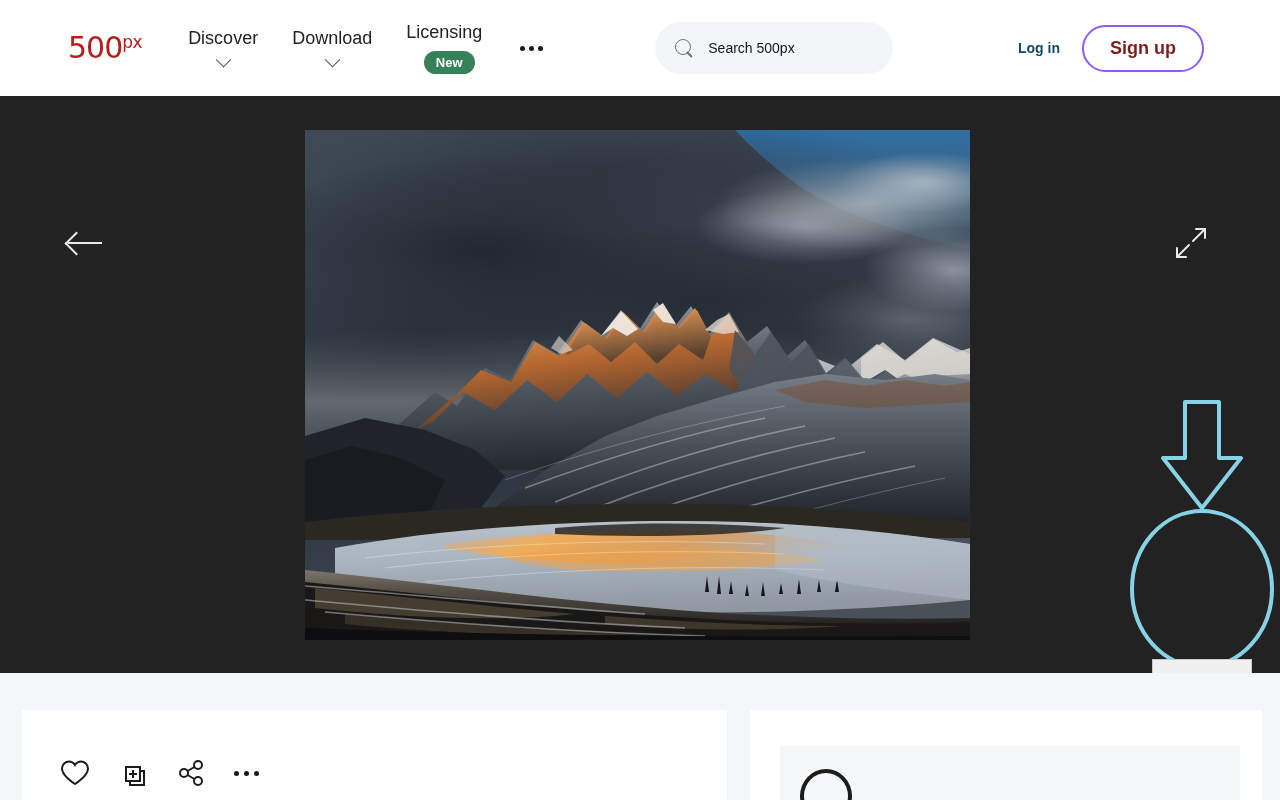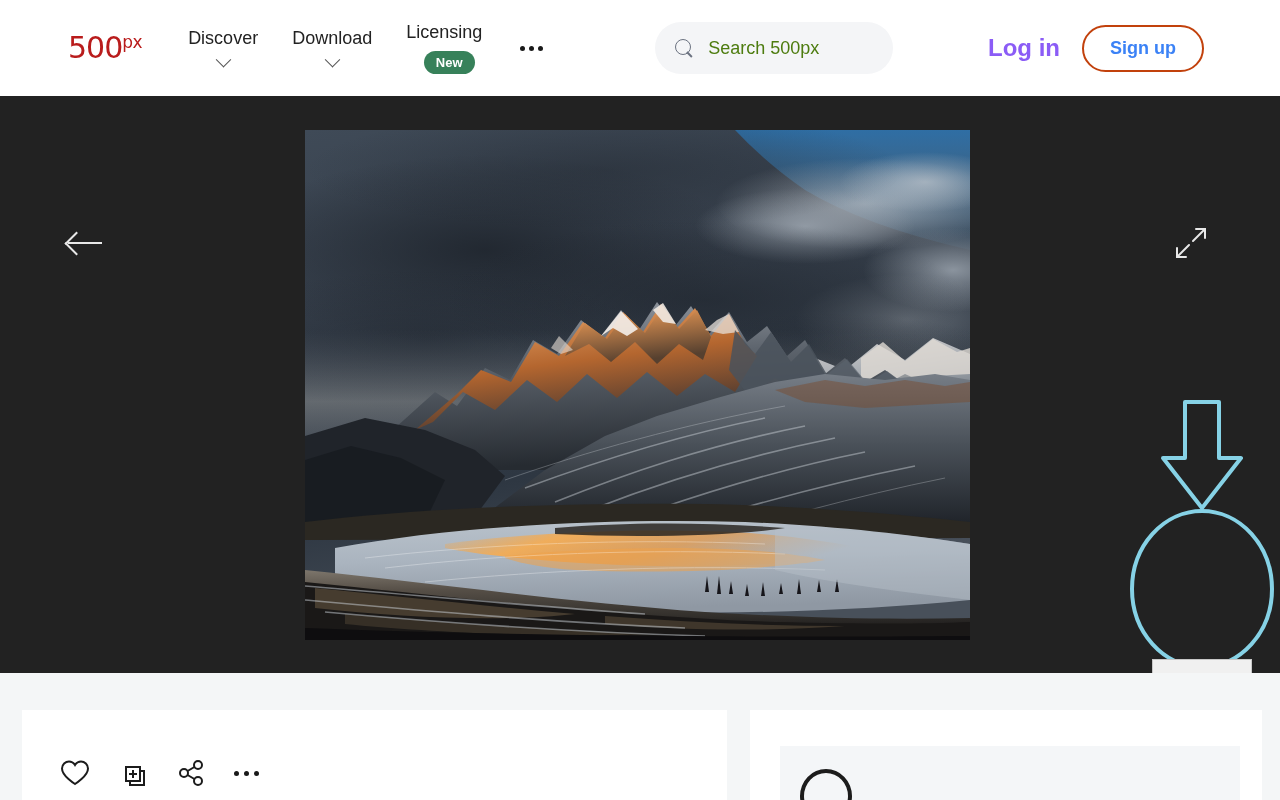--- a/index.html
+++ b/index.html
@@ -60,27 +60,27 @@
   .search-ic { width: 19px; height: 19px; position: relative; flex: none; }
   .search-ic::before {
     content:""; position:absolute; left:0; top:0;
     width:14px; height:14px; border:1.8px solid #6b7280; border-radius:50%;
   }
   .search-ic::after {
     content:""; position:absolute; left:12px; top:12px;
     width:7px; height:1.8px; background:#6b7280; transform: rotate(45deg);
     transform-origin: left center;
   }
-  .search-ph { font-size: 18px; color: #4d7c0f; }
+  .search-ph { font-size: 14px; color: #0f172a; }
 
   .auth { display: flex; align-items: center; margin-left: auto; margin-right: 76px; gap: 22px; }
-  .login-link { font-size: 24px; font-weight: 700; color: #8b5cf6; cursor: pointer; }
+  .login-link { font-size: 14px; font-weight: 700; color: #0c4a6e; cursor: pointer; }
   .signup-btn {
-    font-size: 18px; font-weight: 700; color: #3b82f6;
-    border: 2px solid #c2410c; border-radius: 24px;
+    font-size: 18px; font-weight: 700; color: #7f1d1d;
+    border: 2px solid #8b5cf6; border-radius: 24px;
     padding: 11px 26px; background: #fff; cursor: pointer;
     font-family: "Liberation Sans", sans-serif;
   }
 
   
   .viewer {
     position: absolute; top: 96px; left: 0;
     width: 1280px; height: 577px;
     background: #222222;
     overflow: hidden;

